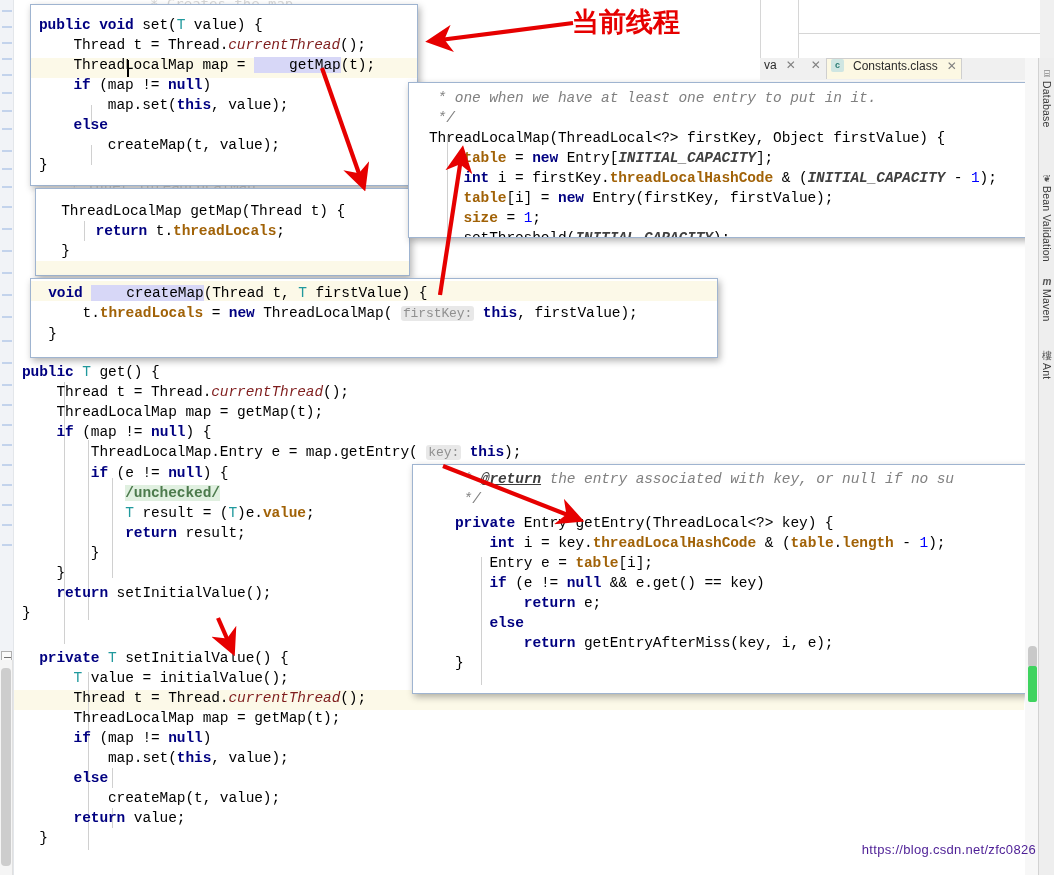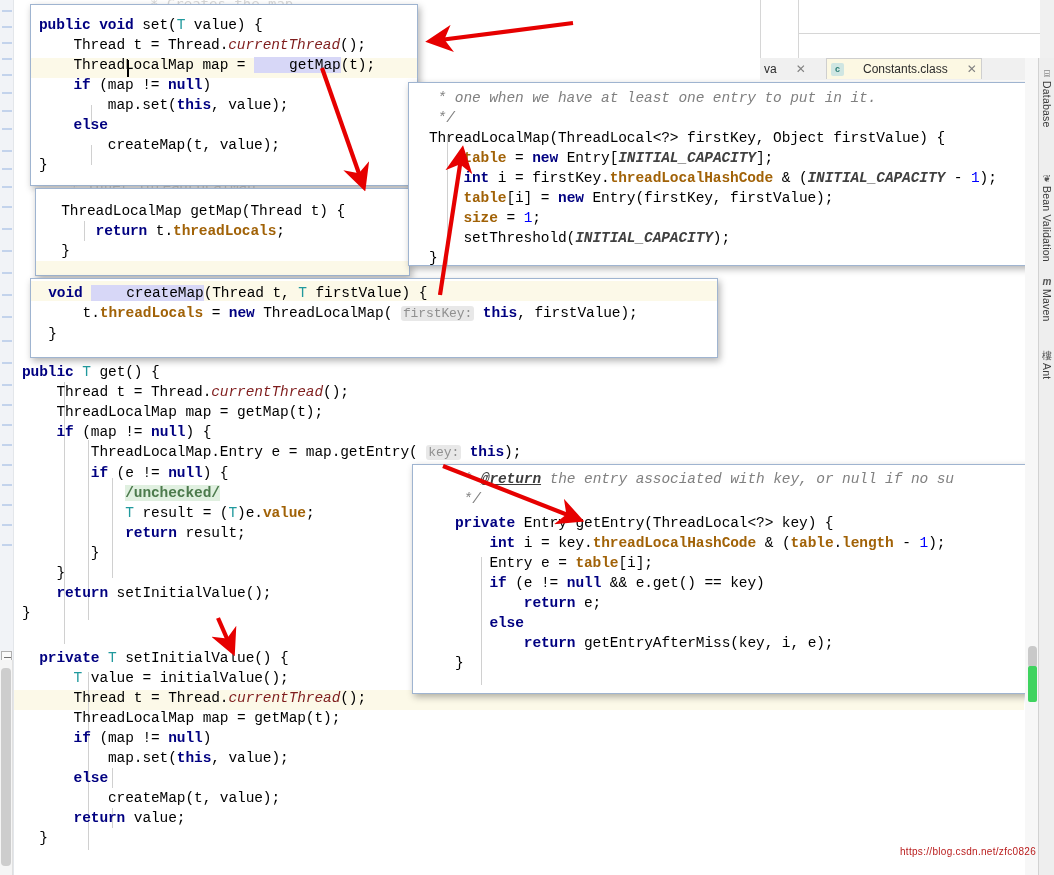--- a/index.html
+++ b/index.html
@@ -78,23 +78,23 @@
     overflow: hidden;
   }
   .popup.b1 { border: 1px solid #9fb4d0; }
 
   
   .tabbar {
     position: absolute; left: 760px; top: 58px; width: 280px; height: 22px;
     background: #f0f0f0;
   }
   .tab {
-    position: absolute; height: 21px; display: flex; align-items: center;
+    position: absolute; height: 21px; display: flex; align-items: flex-start;
     font-family: "Liberation Sans", sans-serif; font-size: 12px; color: #2b2b2b;
-    padding: 8px 4px; gap: 19px;
+    padding: 0 4px; gap: 9px;
   }
   .tab.partial { left: 0px; top: 0; }
   .tab.active {
     left: 66px; top: 0; background: #fcf8e3; border: 1px solid #cfcfcf;
     border-bottom: none;
   }
   .tabclose { color: #808080; font-size: 12px; }
   .cls-icon {
     display: inline-block; width: 13px; height: 13px; border-radius: 2px;
     background: #cfe6e2; color: #2d7d74; font-size: 9px; font-weight: bold;
@@ -142,22 +142,22 @@
   
   .cn-note {
     position: absolute; color: #e60000;
     font-family: "DejaVu Sans", sans-serif;
     font-weight: bold; white-space: nowrap;
   }
   svg.arrows { position: absolute; left: 0; top: 0; width: 1054px; height: 875px; pointer-events: none; }
 
   .watermark {
     position: absolute; right: 18px; bottom: 18px;
-    font-family: "Liberation Sans", sans-serif; font-size: 10px;
-    color: #b91c1c; letter-spacing: 0.3px; white-space: nowrap;
+    font-family: "Liberation Sans", sans-serif; font-size: 13px;
+    color: #4c1d95; letter-spacing: 0.3px; white-space: nowrap;
   }
   .bgtext {
     position: absolute; white-space: pre;
     font-family: "DejaVu Sans Mono", monospace; font-size: 14px;
     color: #b9b9b9; opacity: .55;
   }
 </style>
 </head>
 <body>
 
@@ -259,21 +259,21 @@
     <div class="linehl" style="left:0; top:72px; width:375px; height:16px;"></div>
   </div>
 
   <div class="popup b1" style="left:30px; top:278px; width:688px; height:80px;">
     <div class="linehl" style="left:0; top:2px; width:688px;"></div>
     <div class="code" style="left:0; top:4px;">  <span class="kw">void</span> <span class="sel">createMap</span>(Thread t, <span class="tparam">T</span> firstValue) {
       t.<span class="field">threadLocals</span> = <span class="kw">new</span> ThreadLocalMap( <span class="hintp">firstKey:</span> <span class="kw">this</span>, firstValue);
   }</div>
   </div>
 
-  <div class="popup b1" style="left:408px; top:82px; width:628px; height:184px;">
+  <div class="popup b1" style="left:408px; top:82px; width:628px; height:156px;">
     <div class="code cmt" style="left:20px; top:5px;"> * one when we have at least one entry to put in it.
  */</div>
     <div class="iguide" style="left:38px; top:52px; height:130px;"></div>
     <div class="code" style="left:20px; top:45px;">ThreadLocalMap(ThreadLocal&lt;?&gt; firstKey, Object firstValue) {
     <span class="field">table</span> = <span class="kw">new</span> Entry[<span class="constant">INITIAL_CAPACITY</span>];
     <span class="kw">int</span> i = firstKey.<span class="field">threadLocalHashCode</span> &amp; (<span class="constant">INITIAL_CAPACITY</span> - <span class="num">1</span>);
     <span class="field">table</span>[i] = <span class="kw">new</span> Entry(firstKey, firstValue);
     <span class="field">size</span> = <span class="num">1</span>;
     setThreshold(<span class="constant">INITIAL_CAPACITY</span>);
 }</div>
@@ -347,16 +347,17 @@
 
     <line x1="322" y1="68" x2="363" y2="185" stroke="#e60000" stroke-width="4.2" marker-end="url(#ah)"></line>
 
     <line x1="440" y1="295" x2="462" y2="152" stroke="#e60000" stroke-width="4.2" marker-end="url(#ah)"></line>
 
     <line x1="443" y1="466" x2="578" y2="519" stroke="#e60000" stroke-width="4.2" marker-end="url(#ah)"></line>
 
     <line x1="218" y1="618" x2="232" y2="650" stroke="#e60000" stroke-width="4.2" marker-end="url(#ah)"></line>
   </svg>
 
+  <div class="cn-note" style="left:572px; top:4px; font-size:27px;">当前线程</div>
 
   <div class="watermark">https://blog.csdn.net/zfc0826</div>
 
 </div>
 
 </body></html>

